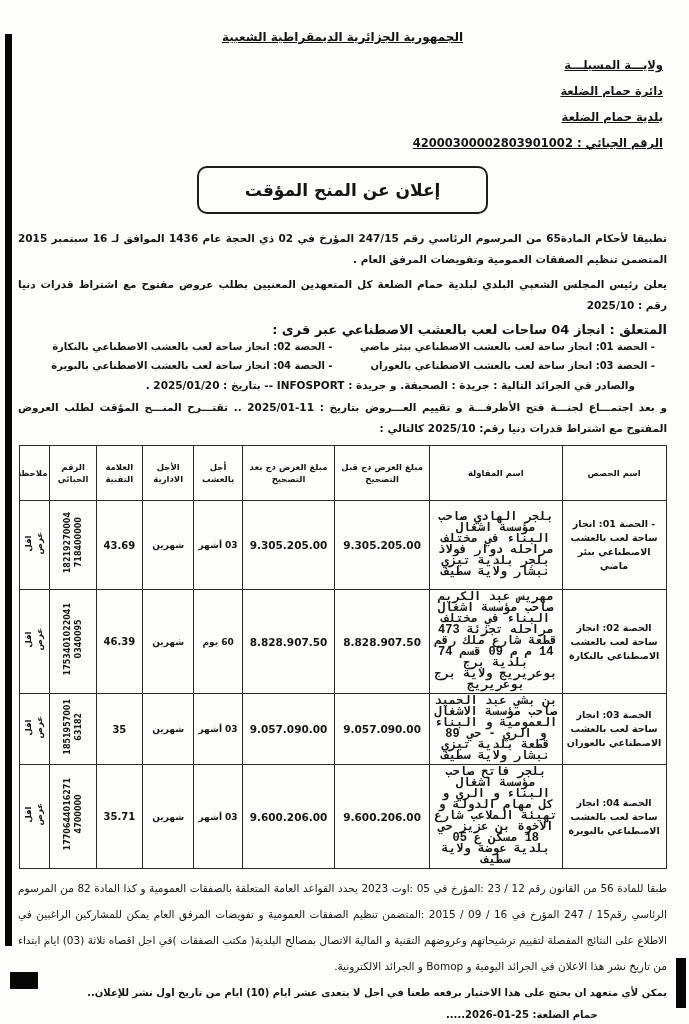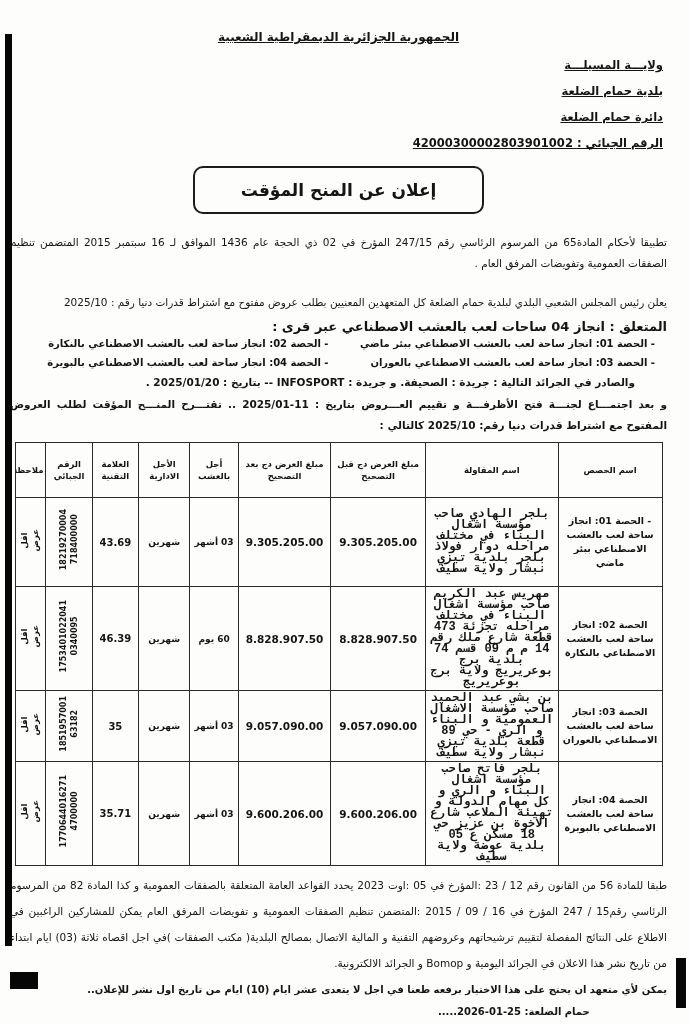--- a/index.html
+++ b/index.html
@@ -2,21 +2,21 @@
 <html lang="ar"><head>
 <meta charset="utf-8">
 <style>
   html,body{margin:0;padding:0;background:#ffffff;}
   .page{
     position:relative; width:689px; height:1024px; overflow:hidden;
     background:#fdfdfb; color:#141414;
     font-family:"DejaVu Sans", sans-serif;
     direction:rtl;
     box-sizing:border-box;
-    padding:30px 20px 6px 8px;
+    padding:30px 20px 6px 16px;
   }
   
   .art{position:absolute;background:#060606;}
   .art-left-bar{left:5px;top:34px;width:7px;height:912px;}
   .art-corner-bl{left:10px;top:972px;width:28px;height:17px;}
   .art-corner-br{right:3px;top:958px;width:10px;height:50px;}
 
   .republic{
     text-align:center;font-size:12px;font-weight:bold;
     text-decoration:underline;margin-bottom:14px;
@@ -25,21 +25,21 @@
   .org-line{font-size:11.5px;font-weight:bold;text-decoration:underline;margin-bottom:12px;}
   .fiscal-number{direction:ltr;unicode-bidi:embed;}
 
   .title-box{
     width:fit-content;margin:16px auto 14px auto;
     border:2.5px solid #1c1c1c;border-radius:10px;
     padding:12px 46px;text-align:center;
     font-size:17px;font-weight:bold;
   }
 
-  .para{font-size:10.5px;font-weight:normal;line-height:21px;margin:18px 2px 4px 2px;text-align:justify;}
+  .para{font-size:10.5px;font-weight:bold;line-height:21px;margin:0 2px 4px 2px;text-align:justify;}
   .subject{font-size:13px;font-weight:bold;margin:6px 2px 4px 2px;}
   .lots-grid{
     display:grid;grid-template-columns:1fr 1fr;
     column-gap:8px;row-gap:8px;margin:4px 14px 8px 2px;
   }
   .lot-item{font-size:10px;font-weight:bold;}
   .papers-line{font-size:10.5px;font-weight:bold;margin:2px 34px 6px 2px;}
   .committee-line{font-size:10.5px;font-weight:bold;line-height:21px;margin:0 2px 6px 2px;text-align:justify;}
 
   table.award{
@@ -76,22 +76,22 @@
 <div class="page">
 
   <div class="art art-left-bar"></div>
   <div class="art art-corner-bl"></div>
   <div class="art art-corner-br"></div>
 
   <div class="republic">الجمهورية الجزائرية الديمقراطية الشعبية</div>
 
   <div class="org-block">
     <div class="org-line">ولايـــة المسيلـــة</div>
+    <div class="org-line">دائرة حمام الضلعة</div>
     <div class="org-line">بلدية حمام الضلعة</div>
-    <div class="org-line">دائرة حمام الضلعة</div>
     <div class="org-line">
       <span>الرقم الجبائي :</span>
       <span class="fiscal-number">42000300002803901002</span>
     </div>
   </div>
 
   <div class="title-box">
     <span>إعلان عن المنح المؤقت</span>
   </div>
 

